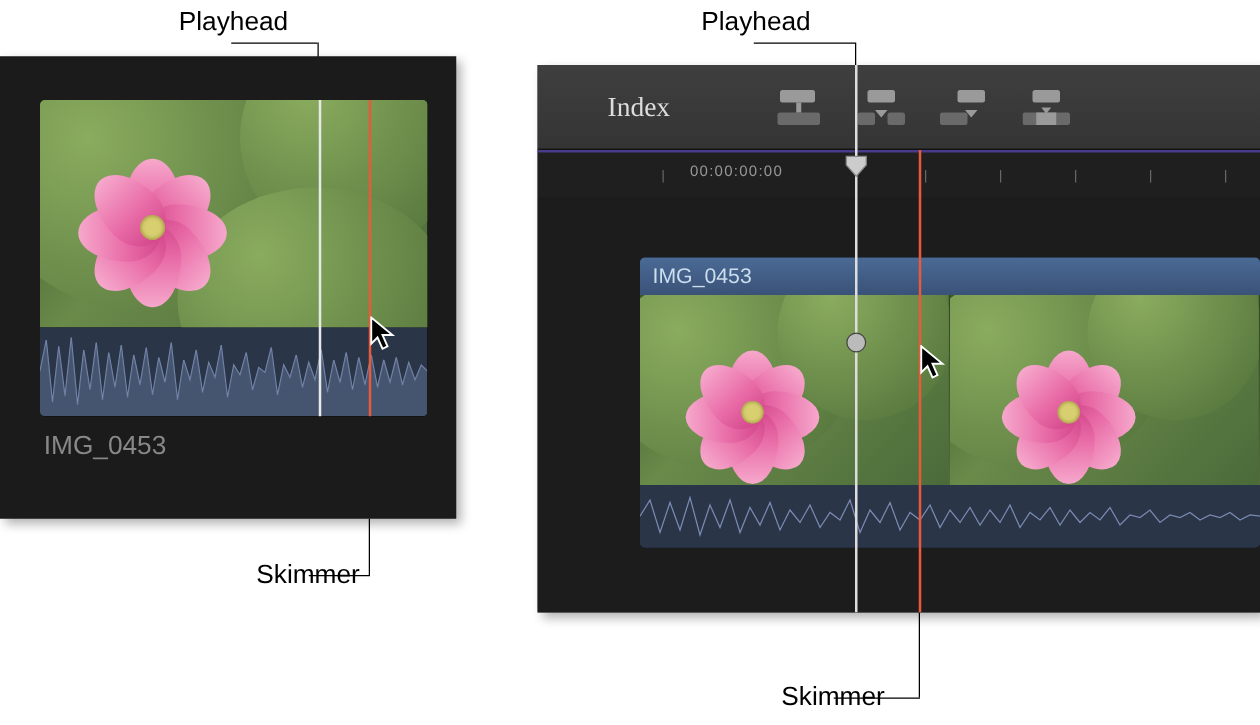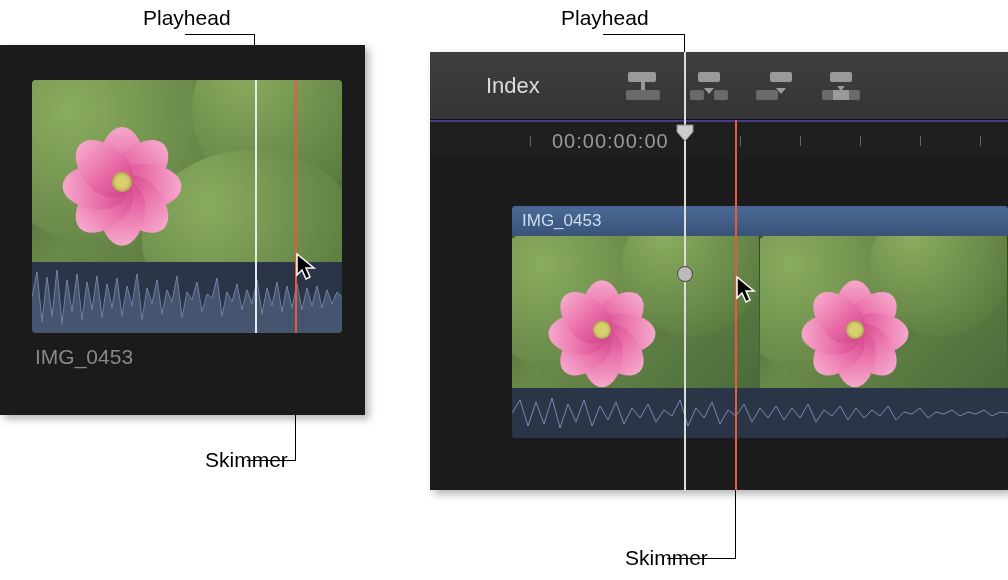--- a/index.html
+++ b/index.html
@@ -133,20 +133,21 @@
       display: flex;
       align-items: center;
       border-bottom: 1px solid #111;
     }
     .index-btn {
       color: #ddd;
       font-size: 22px;
       padding: 8px 24px;
       margin-left: 32px;
       border-radius: 5px;
+      font-family: Liberation Serif, serif;
     }
     .tool-icons {
       margin-left: 60px;
       display: flex;
       gap: 28px;
     }
     .tool-icon {
       width: 38px;
       height: 32px;
       position: relative;
@@ -162,21 +163,21 @@
       top: 14px;
       width: 1px;
       height: 10px;
       background: #666;
     }
     .timecode {
       position: absolute;
       left: 122px;
       top: 8px;
       color: #999;
-      font-size: 20px;
+      font-size: 12px;
       letter-spacing: 1px;
     }
     .timeline-area {
       position: relative;
       height: 332px;
       background: #1c1c1c;
     }
     .timeline-clip {
       position: absolute;
       left: 82px;

